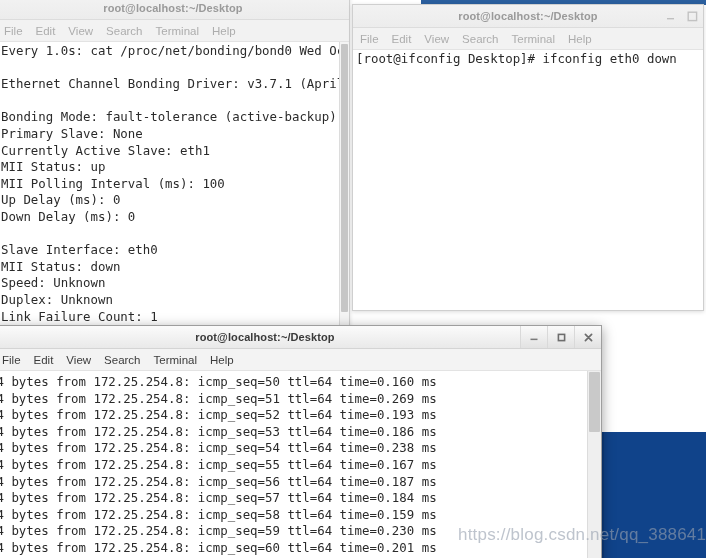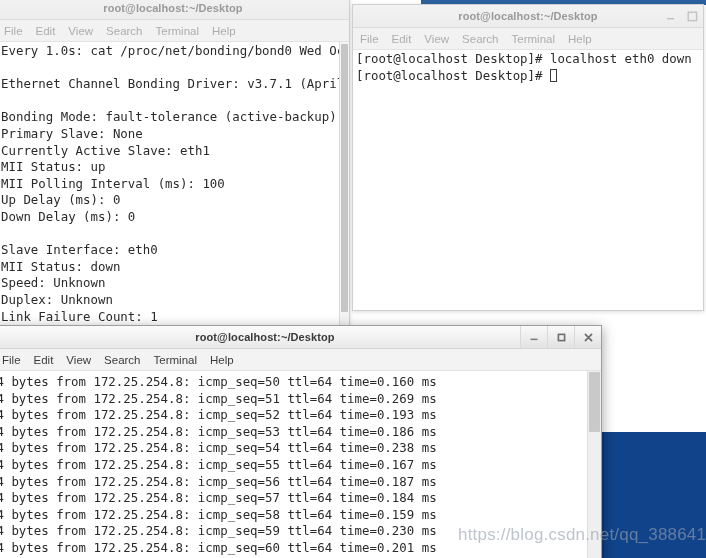--- a/index.html
+++ b/index.html
@@ -230,21 +230,21 @@
   </div>
   <div class="menubar inactive-menu">
     <span class="menu-item">File</span>
     <span class="menu-item">Edit</span>
     <span class="menu-item">View</span>
     <span class="menu-item">Search</span>
     <span class="menu-item">Terminal</span>
     <span class="menu-item">Help</span>
   </div>
   <div class="term-body" style="height:262px;">
-    <div class="term-text" id="ifconfig-lines" style="left:3px;"><div class="term-line">[root@localhost Desktop]# localhost eth0 down</div><div class="term-line">[root@localhost Desktop]# <span class="cursor-block"></span></div></div>
+    <div class="term-text" id="ifconfig-lines" style="left:3px;"><div class="term-line">[root@ifconfig Desktop]# ifconfig eth0 down</div></div>
   </div>
 </div>
 
 <div class="window active" style="left:-6px; top:325px; width:608px; height:239px;">
   <div class="titlebar">
     <span class="title-text" style="margin-left:-66px;">root@localhost:~/Desktop</span>
     <div class="win-buttons">
       <div class="win-btn">
         <svg width="10" height="10" viewBox="0 0 10 10">
           <rect x="1.5" y="6.6" width="7" height="1.5" fill="#7a7a7a"></rect>

